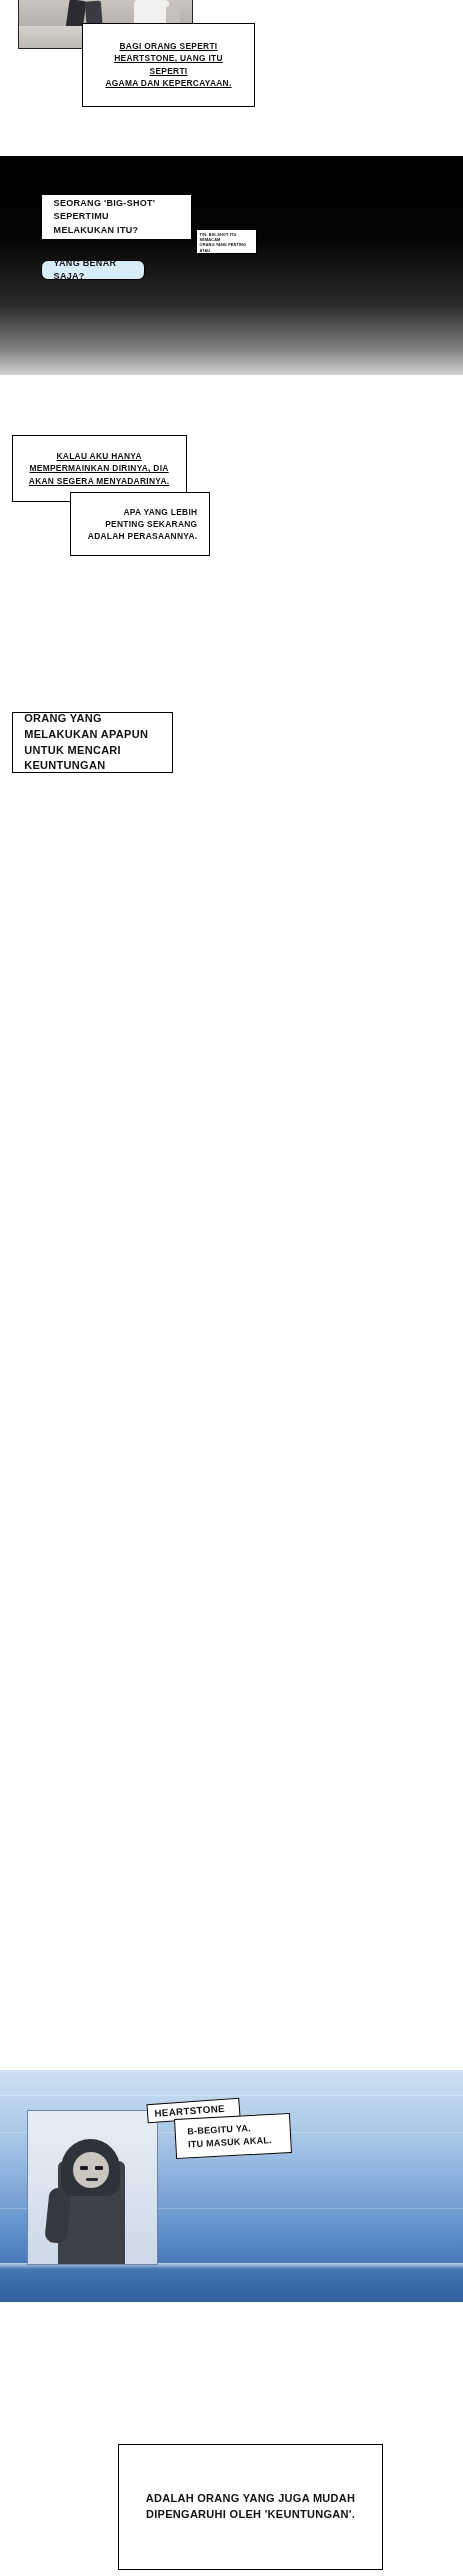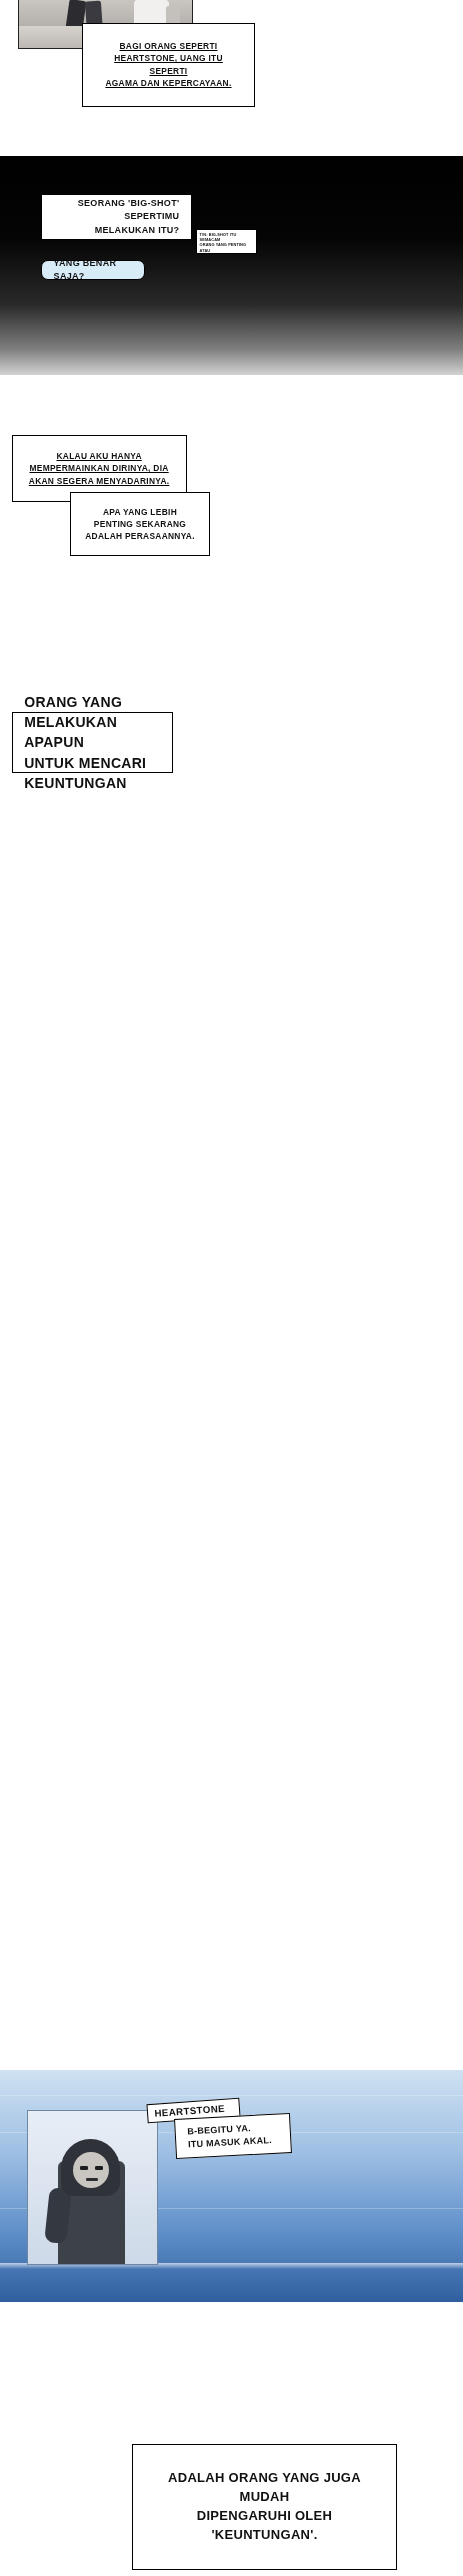--- a/index.html
+++ b/index.html
@@ -200,21 +200,21 @@
 
 <div class="bubble center" id="bubble-1" style="left:82px; top:22.5px; width:173px; height:84px; font-size:8.4px;text-decoration:underline;">
   <p style="white-space: pre-line;">BAGI ORANG SEPERTI
 HEARTSTONE, UANG ITU SEPERTI
 AGAMA DAN KEPERCAYAAN.</p>
 </div>
 
 <div class="panel" id="scene-dark"></div>
 
 <div class="bubble left" id="bubble-2" style="left:41px; top:194px; width:151px; height:46px; font-size:9px;">
-  <p style="white-space: pre-line; text-align: right;">SEORANG 'BIG-SHOT'
+  <p style="white-space: pre-line;">SEORANG 'BIG-SHOT'
 SEPERTIMU
 MELAKUKAN ITU?</p>
 </div>
 
 <div class="note-box" id="note-1" style="left:196px; top:229px; width:61px; height:24.5px;">
   <p style="white-space: pre-line;">T/N: BIG-SHOT ITU SEMACAM
 ORANG YANG PENTING ATAU
 BERPENGARUH</p>
 </div>
 
@@ -222,26 +222,26 @@
   <p>YANG BENAR SAJA?</p>
 </div>
 
 <div class="bubble center" id="bubble-4" style="left:11.6px; top:435px; width:175px; height:67px; font-size:8.4px;text-decoration:underline;">
   <p style="white-space: pre-line;">KALAU AKU HANYA
 MEMPERMAINKAN DIRINYA, DIA
 AKAN SEGERA MENYADARINYA.</p>
 </div>
 
 <div class="bubble right" id="bubble-5" style="left:70px; top:492px; width:140px; height:64px; font-size:8.4px;">
-  <p style="white-space: pre-line; text-align: center;">APA YANG LEBIH
+  <p style="white-space: pre-line;">APA YANG LEBIH
 PENTING SEKARANG
 ADALAH PERASAANNYA.</p>
 </div>
 
-<div class="bubble left" id="bubble-6" style="left:11.6px; top:712px; width:161px; height:61px; font-size:14px;">
+<div class="bubble left" id="bubble-6" style="left:11.6px; top:712px; width:161px; height:61px; font-size:11px;">
   <p style="white-space: pre-line;">ORANG YANG MELAKUKAN APAPUN
 UNTUK MENCARI KEUNTUNGAN</p>
 </div>
 
 <div class="panel" id="scene-blue">
   <div class="hscan" style="top:24.5px;"></div>
   <div class="hscan" style="top:62px;"></div>
   <div class="hscan" style="top:138px;"></div>
   <div class="glowbar"></div>
 
@@ -258,17 +258,17 @@
 
 <div class="name-tag" id="name-tag-1" style="left:147px; top:2101px; width:93px; height:19.3px;">
   <p>HEARTSTONE</p>
 </div>
 
 <div class="bubble left" id="bubble-7" style="left:175px; top:2116px; width:116px; height:40px; font-size:9px; transform:rotate(-3deg);">
   <p style="white-space: pre-line;">B-BEGITU YA.
 ITU MASUK AKAL.</p>
 </div>
 
-<div class="bubble center" id="bubble-8" style="left:132px; top:2444px; width:265px; height:126px; font-size:13px;">
+<div class="bubble center" id="bubble-8" style="left:118px; top:2444px; width:265px; height:126px; font-size:11px;">
   <p style="white-space: pre-line;">ADALAH ORANG YANG JUGA MUDAH
 DIPENGARUHI OLEH 'KEUNTUNGAN'.</p>
 </div>
 
 
 </body></html>

